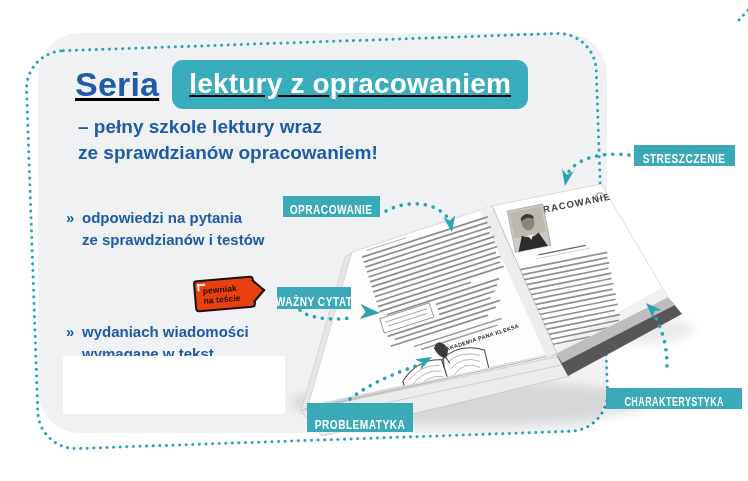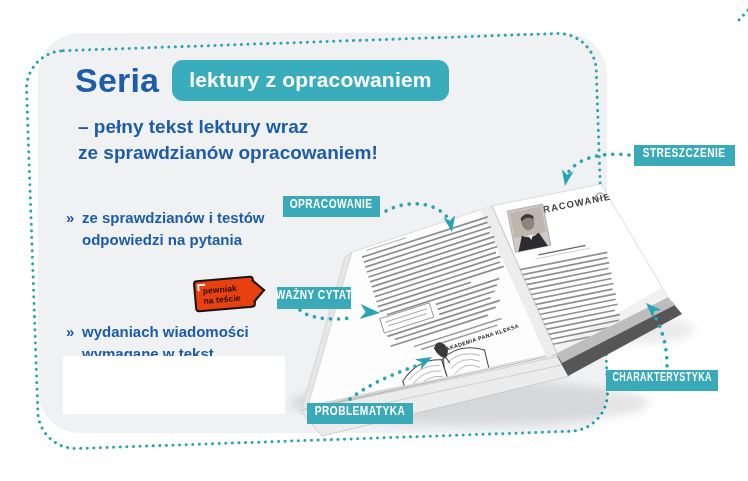--- a/index.html
+++ b/index.html
@@ -2,23 +2,23 @@
 <html><head>
 <meta charset="utf-8">
 <style>
   html,body{margin:0;padding:0;background:#fff;}
   .stage{position:relative;width:748px;height:481px;background:#fff;overflow:hidden;
          font-family:"Liberation Sans",sans-serif;}
   .stage svg.base{position:absolute;left:0;top:0;z-index:1;}
   .overlay{position:absolute;z-index:2;}
 
   
-  .title-row{left:75px;top:60px;display:flex;align-items:center;gap:13px;}
+  .title-row{left:75px;top:60px;display:flex;align-items:center;gap:13px;text-decoration:underline;}
   .seria{font-size:34px;font-weight:bold;color:#1d5ca8;letter-spacing:0.2px;}
-  .hl-box{background:#3aadbd;color:#fff;font-size:21px;font-weight:bold;
+  .hl-box{background:#3aadbd;color:#fff;font-size:28px;font-weight:bold;
           padding:8px 17px 9px 17px;border-radius:11px;letter-spacing:0.2px;}
   .subtitle{left:78px;top:114px;font-size:19px;font-weight:bold;color:#1d5ca8;line-height:25.5px;}
 
   
   .bullet{display:flex;font-size:15px;font-weight:bold;color:#1d5ca8;line-height:22.3px;}
   .bullet .marker{width:16px;flex:0 0 16px;}
   .bullet-1{left:66px;top:207px;}
   .bullet-2{left:66px;top:321px;}
 
   
@@ -31,28 +31,28 @@
                display:flex;flex-direction:column;justify-content:center;padding-left:7px;}
   .badge .t{font-size:8.5px;font-weight:bold;color:#23100a;line-height:10px;letter-spacing:0.1px;}
   .badge .tip{position:absolute;right:-9px;top:5px;width:15px;height:15px;background:#e8400f;
               border-top:2px solid #181210;border-right:2px solid #181210;transform:rotate(45deg);}
   .badge .corner{position:absolute;left:2px;top:2px;width:6px;height:5px;
                  border-left:2px solid #fff;border-top:2px solid #fff;opacity:.9;}
   .badge .tick{position:absolute;right:-1px;top:11px;width:7px;height:4px;
                border-bottom:2px solid #fff;transform:rotate(-20deg);opacity:.9;}
 
   
-  .callout{background:#3aa9b8;color:#fff;display:flex;align-items:flex-start;justify-content:center;
+  .callout{background:#3aa9b8;color:#fff;display:flex;align-items:flex-end;justify-content:center;
            font-weight:bold;}
   .callout>span{display:inline-block;transform:scaleX(0.78);letter-spacing:0.6px;white-space:nowrap;}
   .co-opracowanie{left:283px;top:196px;width:97px;height:21px;font-size:13px;}
   .co-streszczenie{left:634px;top:145px;width:101px;height:21px;font-size:13px;}
   .co-wazny{left:277px;top:287px;width:74px;height:22px;font-size:13px;}
-  .co-problematyka{left:307px;top:403px;width:106px;height:21px;font-size:13px;}
-  .co-charakterystyka{left:606px;top:370px;width:112px;height:21px;font-size:12.5px;}
+  .co-problematyka{left:307px;top:403px;width:106px;height:29px;font-size:13px;}
+  .co-charakterystyka{left:606px;top:388px;width:136px;height:21px;font-size:12.5px;}
   .co-charakterystyka>span{transform:scaleX(0.72);}
 </style>
 </head>
 <body>
 
 <div class="stage">
 
   <svg class="base" width="748" height="481" viewBox="0 0 748 481">
     <defs>
       <filter id="soft" x="-40%" y="-40%" width="180%" height="180%">
@@ -152,29 +152,29 @@
       <use href="#ah" transform="translate(646,303) rotate(-135) translate(-16,-6)"></use>
     </g>
   </svg>
 
   <div class="overlay title-row">
     <span class="seria">Seria</span>
     <span class="hl-box"><span>lektury z opracowaniem</span></span>
   </div>
 
   <div class="overlay subtitle">
-    <div>– pełny tekst lektury wraz</div>
+    <div>– pełny szkole lektury wraz</div>
     <div>ze sprawdzianów opracowaniem!</div>
   </div>
 
   <div class="overlay bullet bullet-1">
     <span class="marker">»</span>
     <div>
+      <div>odpowiedzi na pytania</div>
       <div>ze sprawdzianów i testów</div>
-      <div>odpowiedzi na pytania</div>
     </div>
   </div>
 
   <div class="overlay bullet bullet-2">
     <span class="marker">»</span>
     <div>
       <div>wydaniach wiadomości</div>
       <div>wymagane w tekst</div>
     </div>
   </div>

